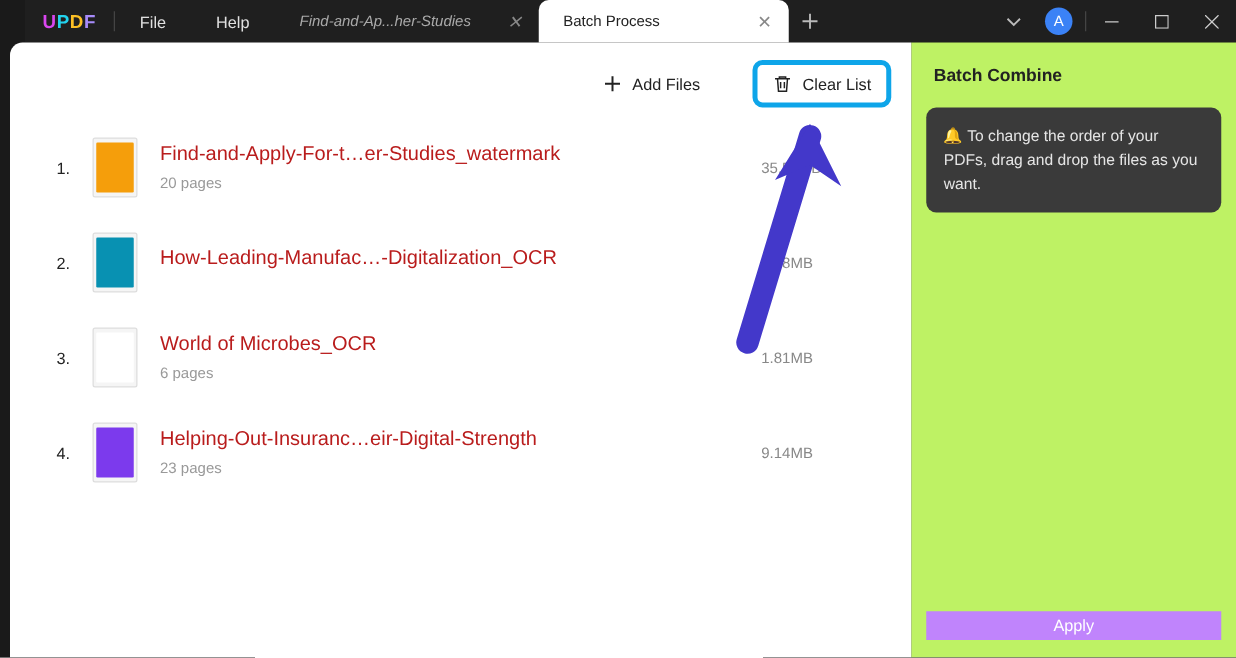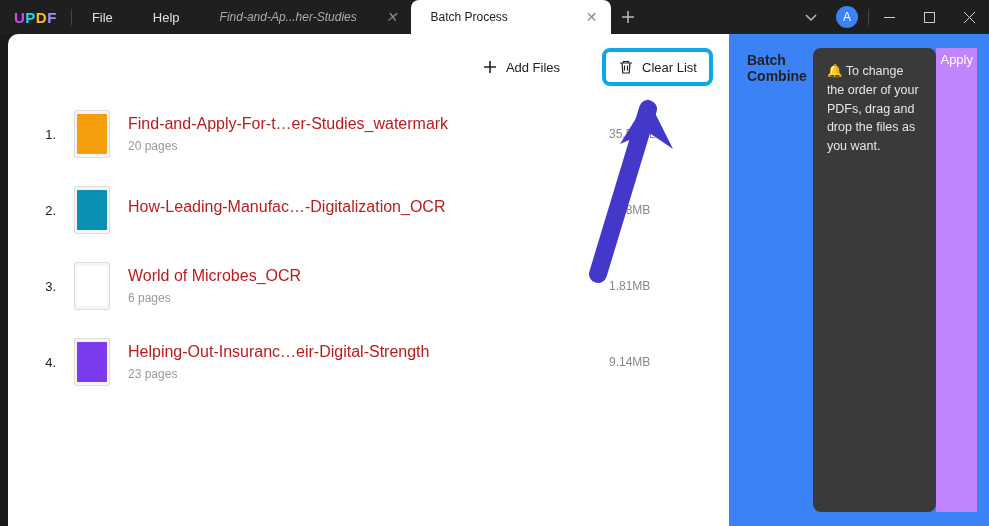--- a/index.html
+++ b/index.html
@@ -1,37 +1,37 @@
 <!DOCTYPE html>
 <html><head>
   <meta charset="utf-8">
   <style>
     * { box-sizing: border-box; margin: 0; padding: 0; }
     body { font-family: -apple-system, 'Segoe UI', sans-serif; width: 989px; height: 526px; overflow: hidden; background: #1a1a1a; font-size: 13px; }
 
     
-    .titlebar { height: 34px; background: #1f1f1f; display: flex; align-items: center; color: #e0e0e0; }
+    .titlebar { height: 34px; background: #1f1f1f; display: flex; align-items: center; color: #e0e0e0; margin-left: 20px; }
     .logo { padding: 0 14px; font-size: 15px; font-weight: 700; letter-spacing: .5px; }
     .logo .u { color: #d946ef; } .logo .p { color: #22d3ee; } .logo .d { color: #fbbf24; } .logo .f { color: #a78bfa; }
     .titlebar .sep { width: 1px; height: 16px; background: #444; }
     .menu-item { padding: 0 20px; cursor: pointer; font-size: 13px; }
     .tab { height: 34px; display: flex; align-items: center; padding: 0 10px 0 20px; gap: 26px; font-size: 12px; }
     .tab.inactive { color: #aaa; min-width: 200px; justify-content: space-between; font-style: italic; }
     .tab.active { background: #fff; color: #222; border-radius: 8px 8px 0 0; min-width: 200px; justify-content: space-between; }
     .tab .close { font-size: 14px; color: #888; padding: 3px; cursor: pointer; }
     .new-tab { width: 34px; height: 34px; display: flex; align-items: center; justify-content: center; color: #bbb; cursor: pointer; font-size: 16px; }
     .titlebar-spacer { flex: 1; }
     .chev { width: 30px; text-align: center; color: #bbb; font-size: 13px; cursor: pointer; }
     .avatar { width: 22px; height: 22px; background: #3b82f6; border-radius: 50%; display: flex; align-items: center; justify-content: center; color: #fff; font-size: 12px; margin: 0 10px; }
     .win-btn { width: 40px; height: 34px; display: flex; align-items: center; justify-content: center; color: #ccc; cursor: pointer; }
 
     
     .main { display: flex; height: 492px; background: #1a1a1a; }
     .content { flex: 1; margin: 0 0 0 8px; background: #fff; border-top-left-radius: 10px; padding: 14px 0 0 0; position: relative; display: flex; flex-direction: column; }
-    .sidebar { width: 260px; background: #3b82f6; padding: 14px 12px; display: flex; flex-direction: row; }
+    .sidebar { width: 260px; background: #bef264; padding: 14px 12px; display: flex; flex-direction: column; }
 
     
     .toolbar { display: flex; justify-content: flex-end; align-items: center; padding: 0 16px 10px 0; gap: 30px; }
     .tbtn { display: flex; align-items: center; gap: 8px; padding: 7px 12px; border-radius: 4px; cursor: pointer; font-size: 13px; color: #222; }
     .tbtn.highlight { border: 4px solid #0ea5e9; border-radius: 8px; position: relative; }
     .tbtn svg { width: 16px; height: 16px; }
 
     
     .file-list { flex: 1; overflow: auto; }
     .file-row { display: flex; align-items: center; padding: 14px 40px 14px 32px; gap: 18px; }

